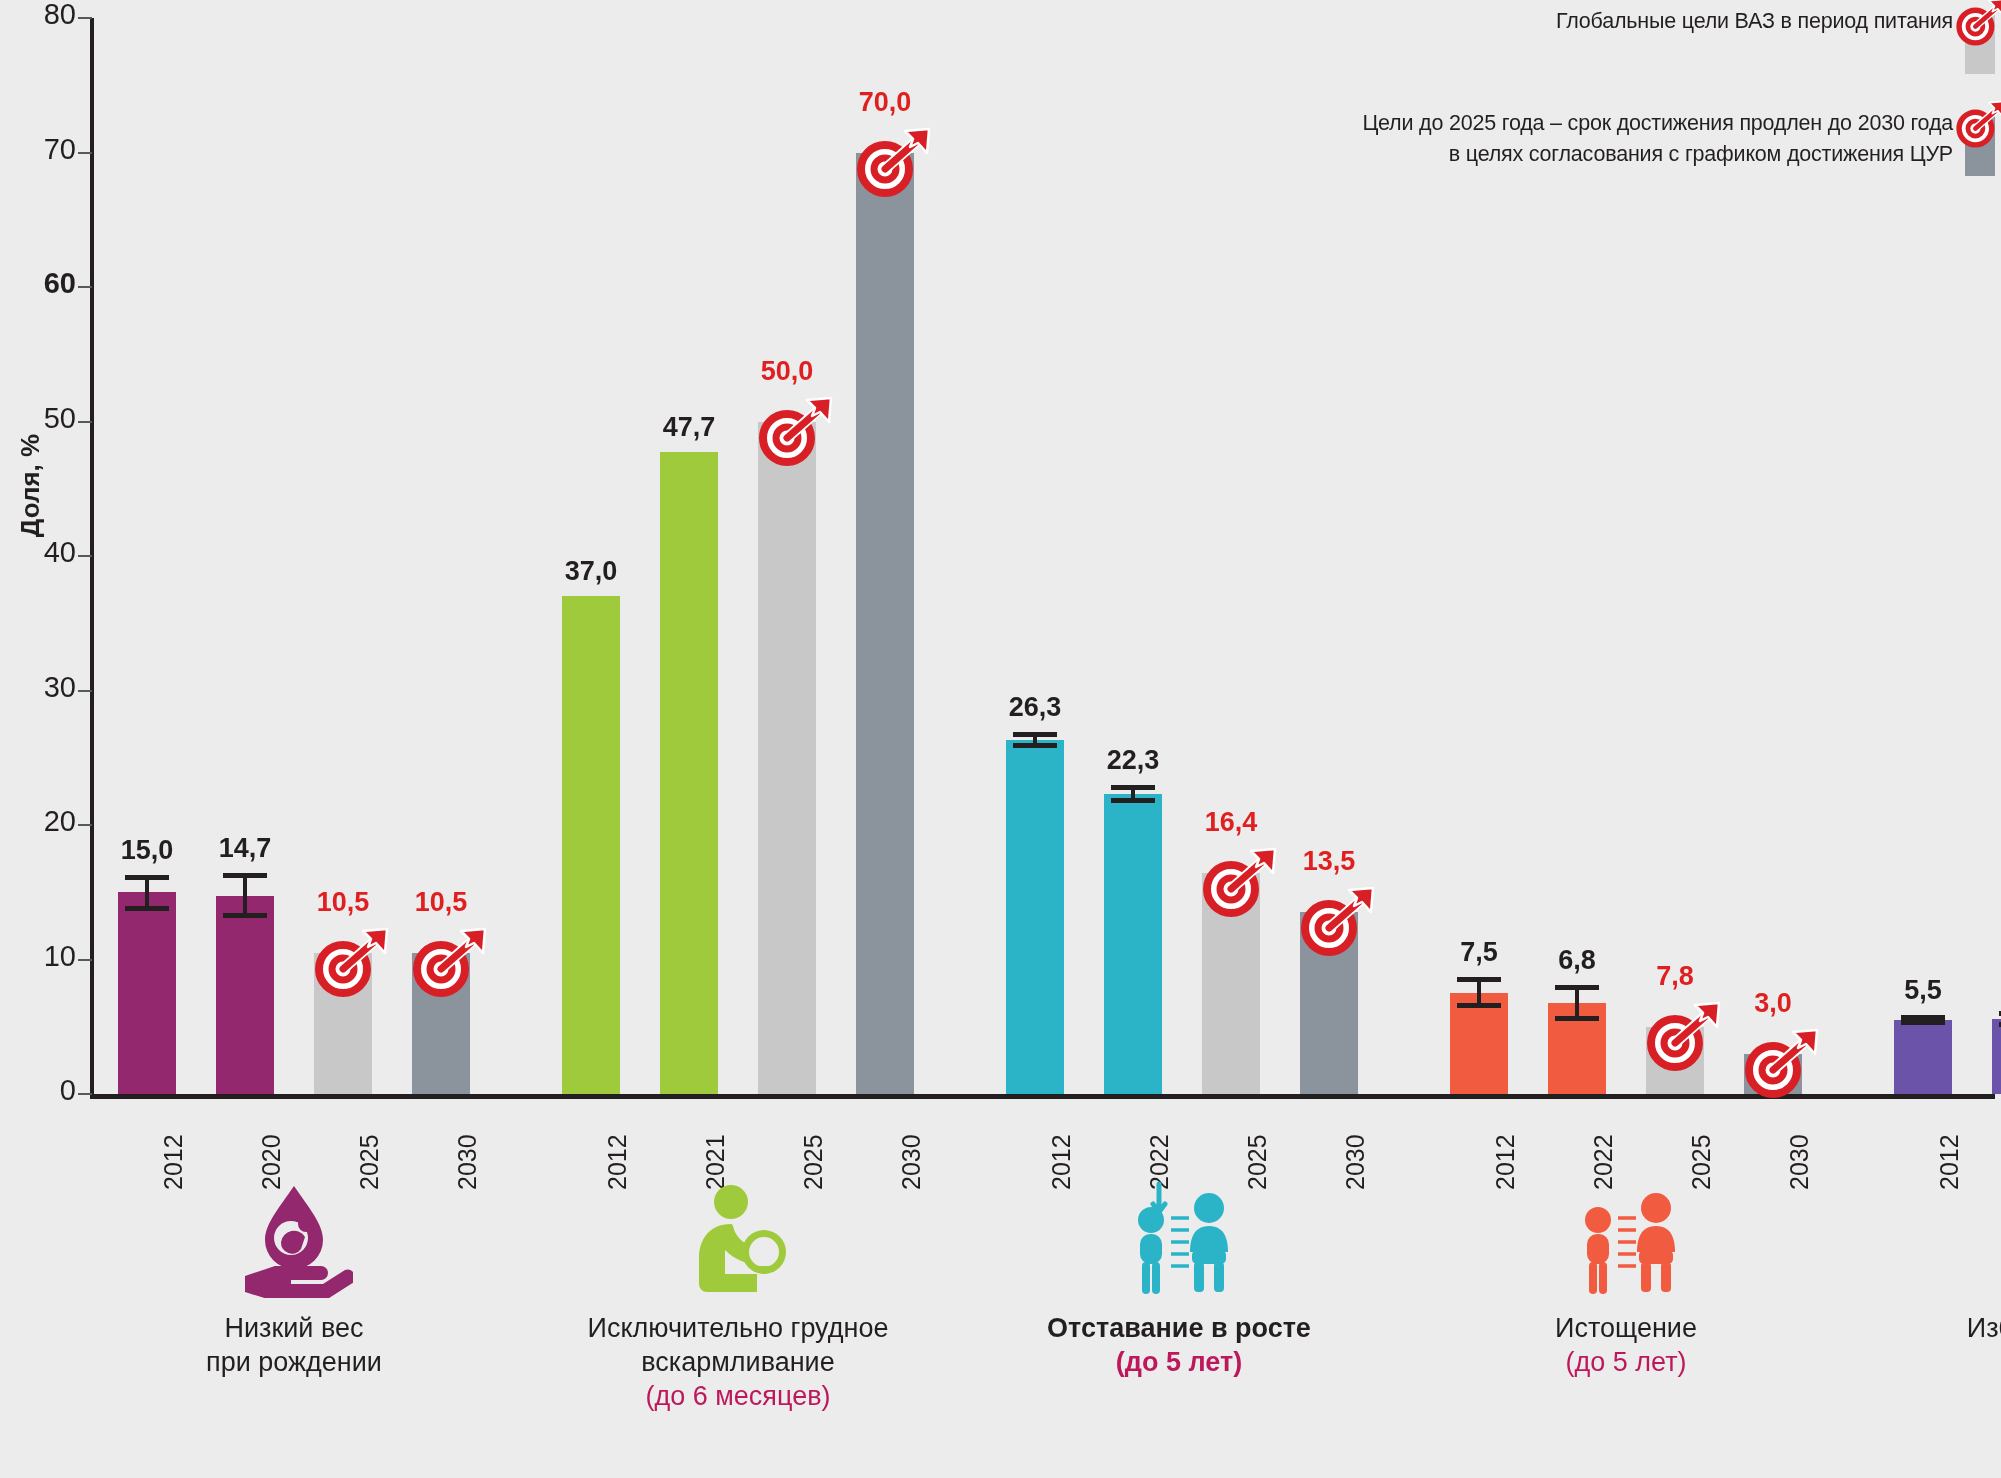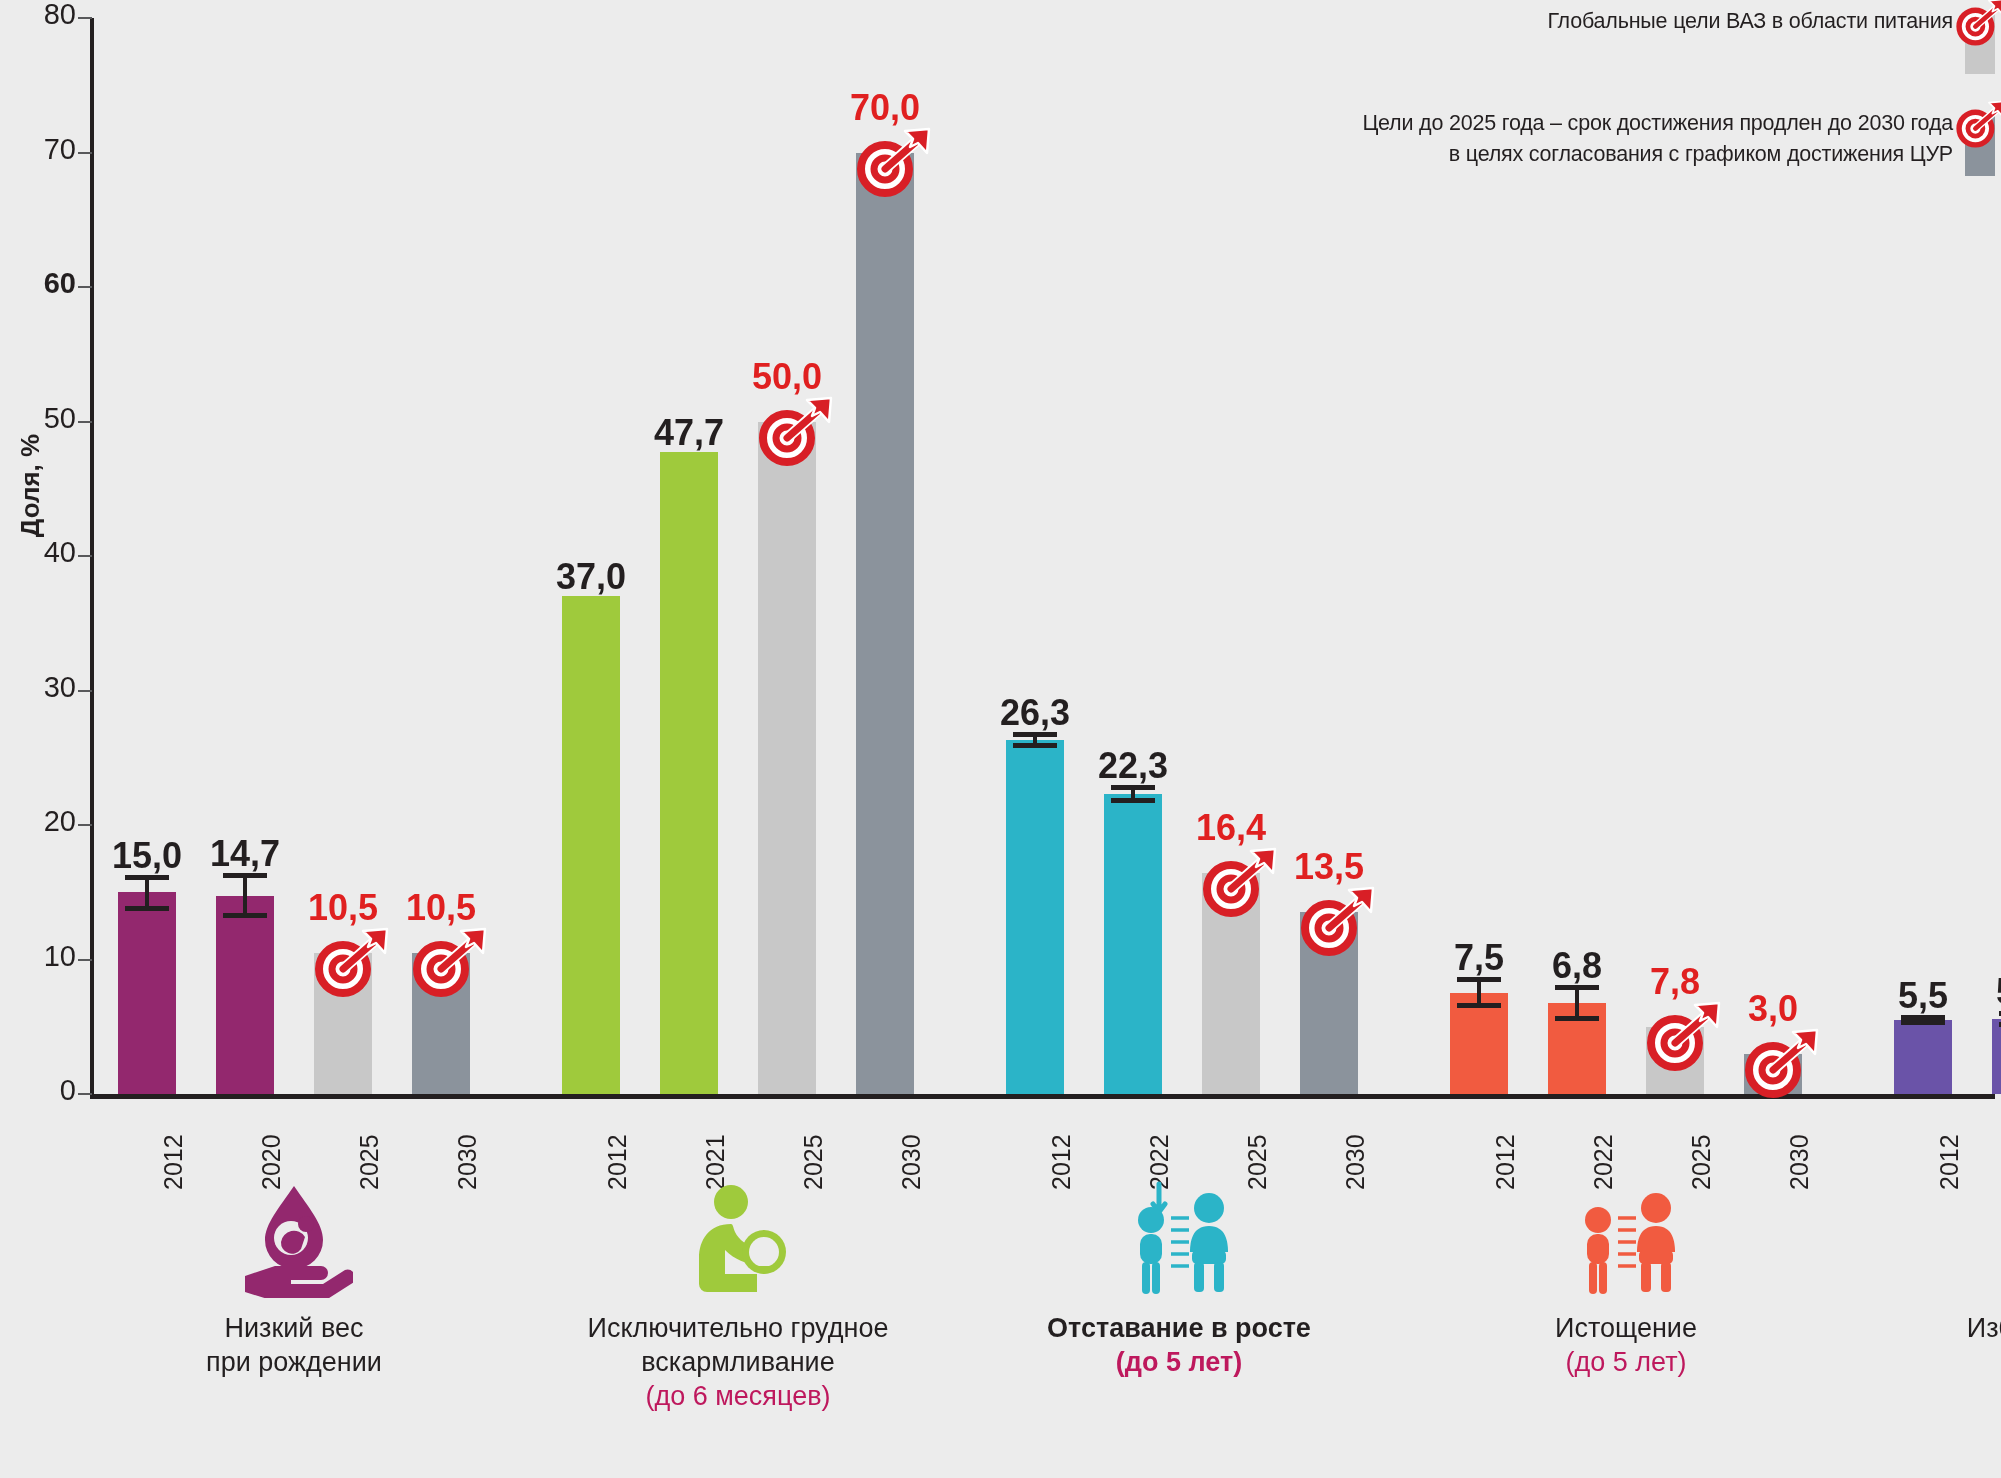--- a/index.html
+++ b/index.html
@@ -36,21 +36,21 @@
     position: absolute; left: -60px; top: 470px; width: 180px; text-align: center;
     font-size: 26px; font-weight: bold; color: #231f20;
     transform: rotate(-90deg); transform-origin: 50% 50%;
     font-family: "Liberation Sans", sans-serif;
   }
 
   .bar { position: absolute; bottom: 0; }
   .bars-area { position: absolute; left: 94px; top: 18px; right: 6px; height: 1076px; }
 
   .val-label {
-    position: absolute; text-align: center; font-size: 36px; font-weight: bold;
+    position: absolute; text-align: center; font-size: 27px; font-weight: bold;
     color: #231f20; white-space: nowrap; font-family: "Liberation Sans", sans-serif;
   }
   .val-label.target { color: #e02020; }
 
   .errbar { position: absolute; }
   .errbar .vline { position: absolute; left: 50%; width: 4px; margin-left: -2px; top: 0; bottom: 0; background: #231f20; }
   .errbar .cap { position: absolute; left: 0; width: 100%; height: 5px; background: #231f20; }
   .errbar .cap.top { top: 0; }
   .errbar .cap.bot { bottom: 0; }
 
@@ -73,21 +73,21 @@
   .cat-sub { font-size: 27px; color: #be185d; line-height: 1.25; font-family: "Liberation Sans", sans-serif; }
 </style>
 </head>
 <body>
 
 <div id="root">
 
   <div class="legend" id="legend">
       <div class="legend-row">
     <div class="legend-text">
-      <div>Глобальные цели ВАЗ в области питания</div>
+      <div>Глобальные цели ВАЗ в период питания</div>
     </div>
     <div class="legend-swatch">
       <div class="sw-bar" style="background:#c8c8c8"></div>
       <div class="tgt"><svg viewBox="0 0 76 70" width="51.68000000000001" height="47.6" xmlns="http://www.w3.org/2000/svg">
     <g>
       <circle cx="30" cy="42" r="25" fill="#ffffff"></circle>
       <circle cx="30" cy="42" r="24" fill="none" stroke="#d81f26" stroke-width="8"></circle>
       <circle cx="30" cy="42" r="14" fill="none" stroke="#ffffff" stroke-width="4"></circle>
       <circle cx="30" cy="42" r="11" fill="none" stroke="#d81f26" stroke-width="7"></circle>
       <circle cx="30" cy="42" r="4" fill="#d81f26"></circle>

